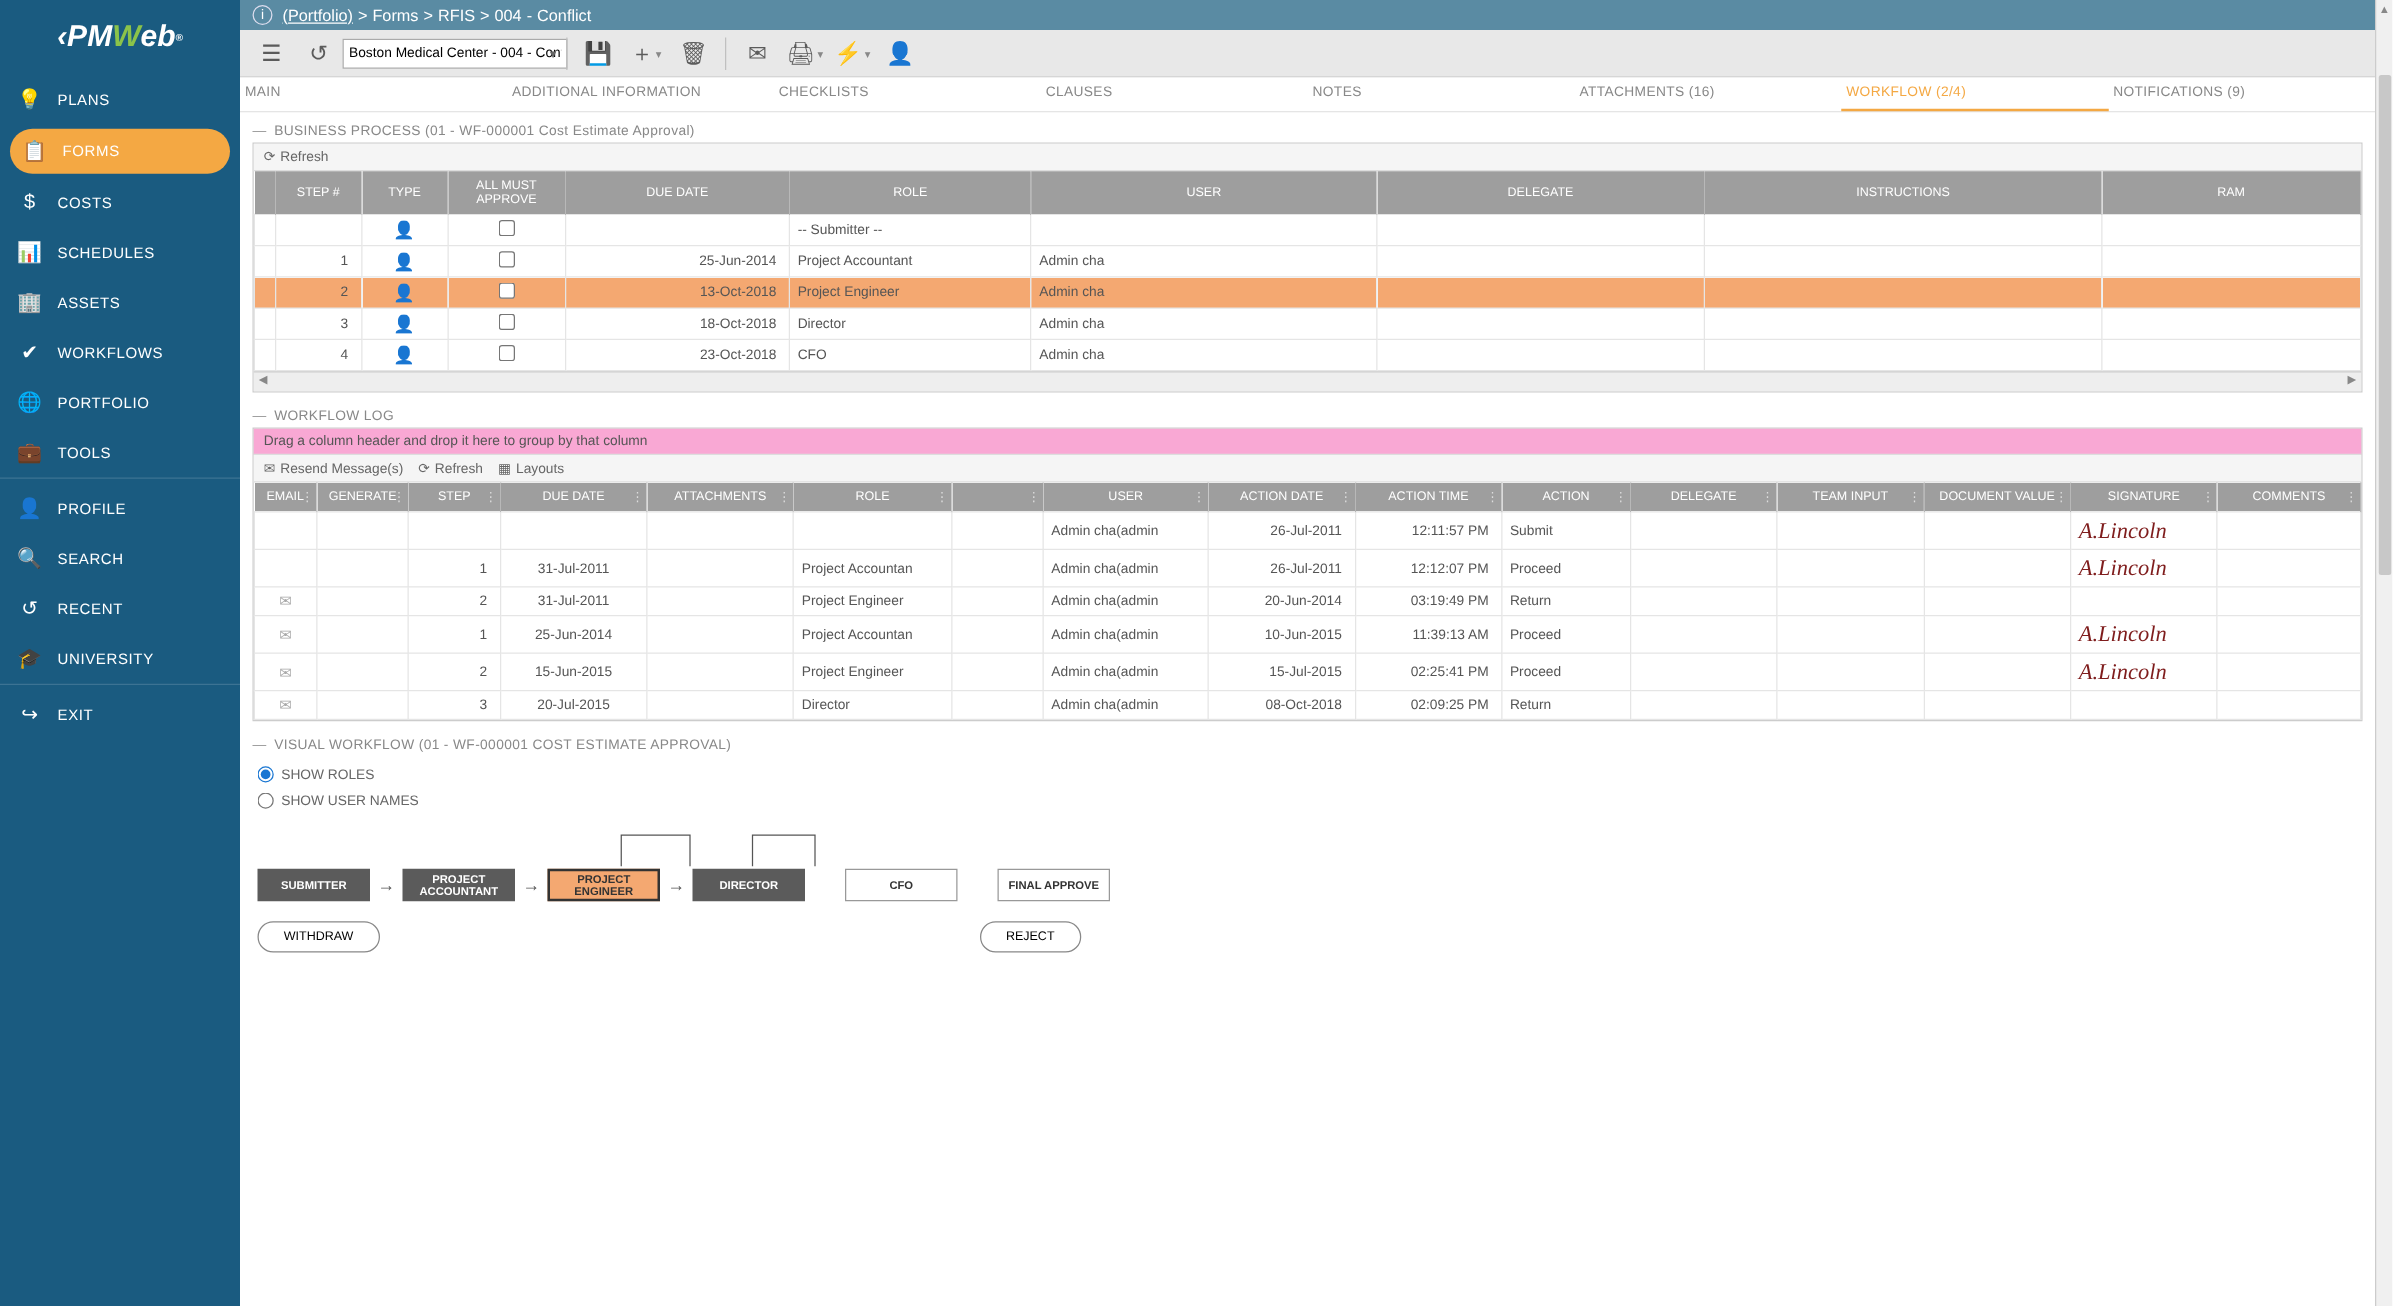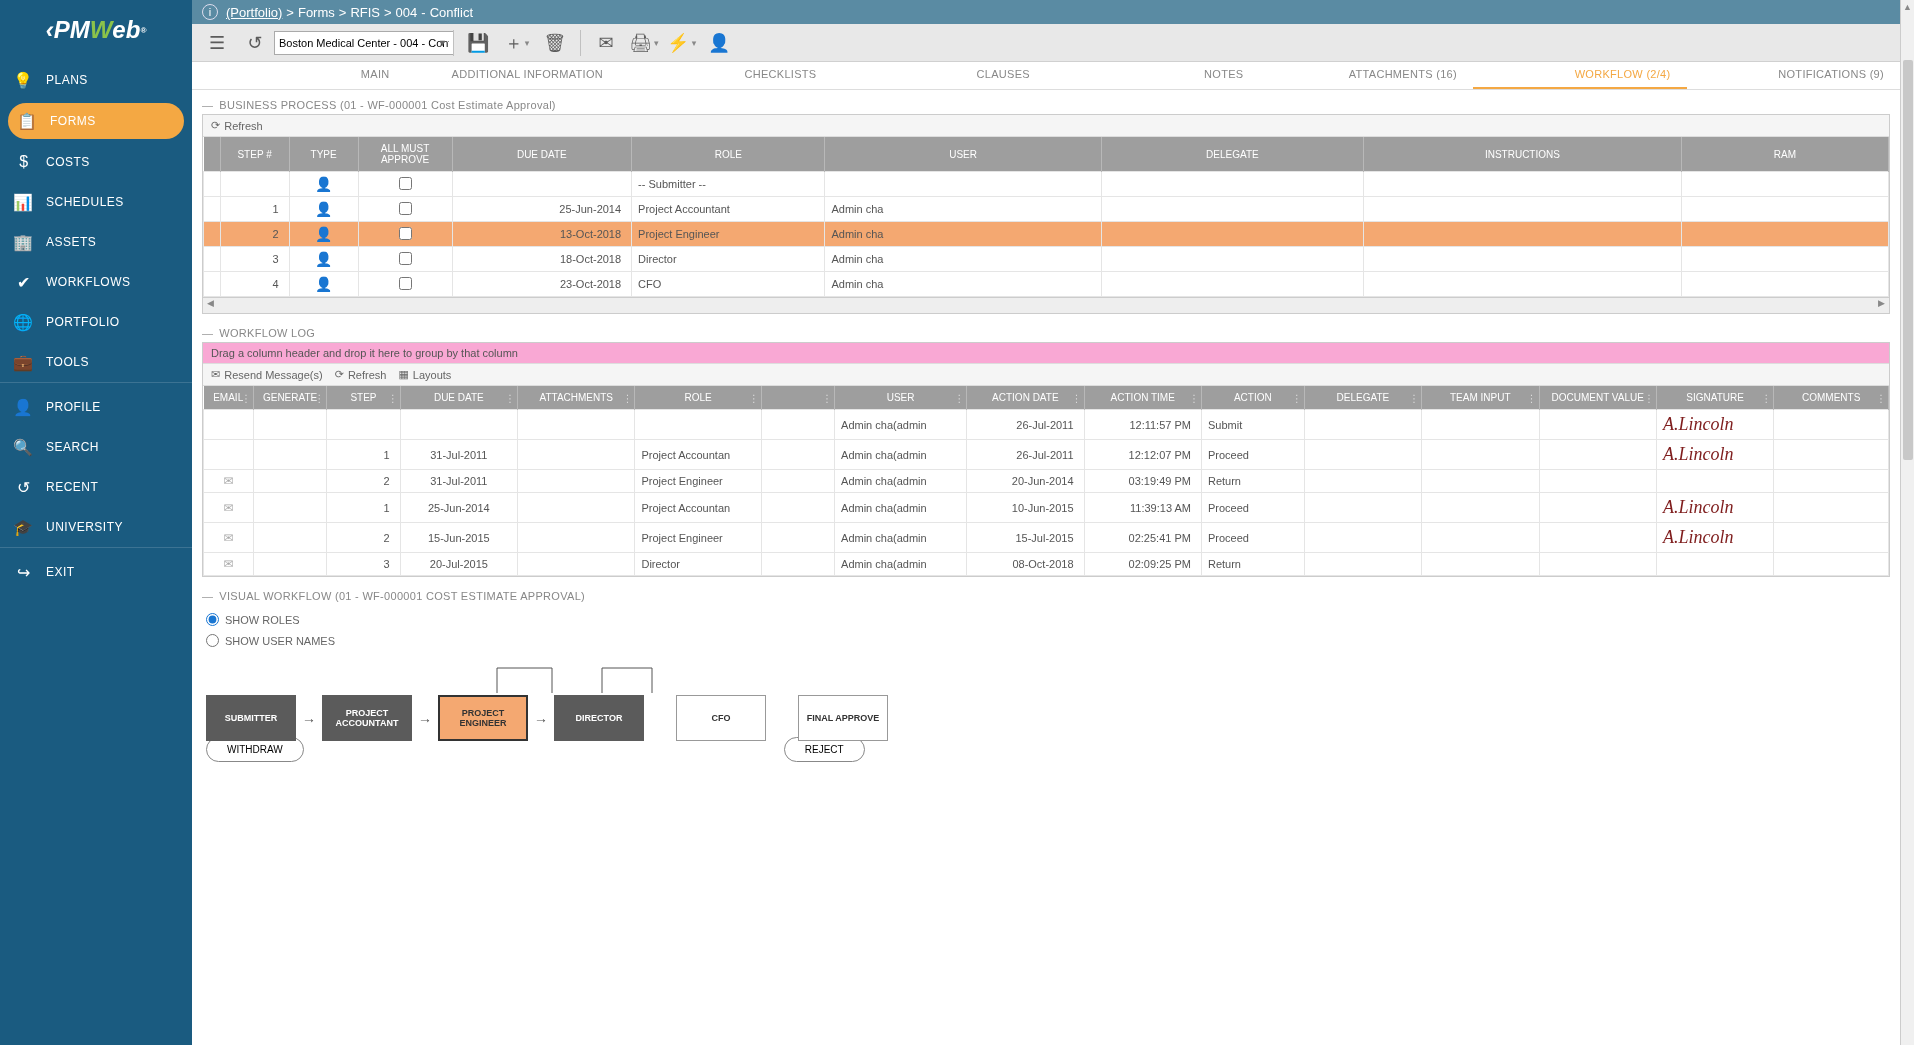--- a/index.html
+++ b/index.html
@@ -25,21 +25,21 @@
 .breadcrumb-bar a { color: #fff; }
 .breadcrumb-bar .sep { margin: 0 4px; }
 .toolbar { background: #e8e8e8; height: 38px; display: flex; align-items: center; padding: 0 6px; border-bottom: 1px solid #d0d0d0; }
 .toolbar-btn { width: 30px; height: 30px; display: flex; align-items: center; justify-content: center; margin: 0 4px; cursor: pointer; color: #5b5b5b; font-size: 18px; }
 .toolbar-sep { width: 1px; height: 26px; background: #c0c0c0; margin: 0 6px; }
 .toolbar-select { height: 24px; min-width: 180px; font-size: 11px; border: 1px solid #aaa; padding: 2px 4px; background: #fff; }
 .toolbar-btn.dd::after { content: "▾"; font-size: 9px; margin-left: 2px; color: #888; }
 
 
 .tabs { display: flex; border-bottom: 1px solid #ddd; background: #fff; height: 28px; }
-.tab { flex: 1; text-align: right; padding: 6px 16px; font-size: 11px; color: #888; cursor: pointer; letter-spacing: 0.3px; }
+.tab { flex: 1; text-align: left; padding: 6px 4px; font-size: 11px; color: #888; cursor: pointer; letter-spacing: 0.3px; }
 .tab.active { color: #f4a843; border-bottom: 2px solid #f4a843; font-weight: 500; }
 
 
 .content { flex: 1; overflow-y: auto; padding: 6px 10px 40px 10px; background: #fff; }
 .section-header { display: flex; align-items: center; padding: 3px 0; font-size: 11px; color: #888; letter-spacing: 0.3px; }
 .section-header .collapse { margin-right: 6px; cursor: pointer; color: #999; }
 
 
 .grid-container { border: 1px solid #ccc; margin-bottom: 10px; }
 .grid-toolbar { background: #f5f5f5; border-bottom: 1px solid #ddd; padding: 4px 8px; display: flex; align-items: center; gap: 12px; font-size: 11px; color: #666; }
@@ -56,21 +56,21 @@
 .checkbox-cell { text-align: center; }
 .person-icon { color: #888; font-size: 14px; }
 .mail-icon { color: #aaa; font-size: 12px; }
 .signature { font-family: 'Brush Script MT', cursive; font-size: 18px; font-style: italic; color: #7f1d1d; text-align: right; }
 
 
 .radio-group { display: flex; flex-direction: column; gap: 8px; padding: 8px 4px 16px 4px; }
 .radio-item { display: flex; align-items: center; gap: 6px; font-size: 11px; color: #666; }
 .radio-item input { accent-color: #1976d2; }
 .workflow-diagram { display: flex; align-items: center; gap: 6px; padding: 4px; position: relative; }
-.wf-box { width: 90px; height: 46px; display: flex; align-items: center; justify-content: center; font-size: 9px; font-weight: bold; color: #fff; background: #5b5b5b; text-align: center; }
+.wf-box { width: 90px; height: 26px; display: flex; align-items: center; justify-content: center; font-size: 9px; font-weight: bold; color: #fff; background: #5b5b5b; text-align: center; }
 .wf-box.active { background: #f4a871; border: 2px solid #333; color: #333; }
 .wf-box.outline { background: #fff; border: 1px solid #999; color: #333; }
 .wf-arrow { font-size: 14px; color: #555; }
 .wf-actions { display: flex; gap: 480px; padding: 14px 4px; }
 .wf-action-btn { border: 1px solid #888; border-radius: 16px; padding: 6px 20px; font-size: 10px; cursor: pointer; background: #fff; }
 
 
 .right-scroll { width: 14px; background: #f0f0f0; border-left: 1px solid #ccc; position: relative; }
 .right-scroll::before { content: "▲"; position: absolute; top: 2px; left: 2px; font-size: 9px; color: #888; }
 .right-scroll-thumb { position: absolute; left: 2px; top: 60px; width: 10px; height: 400px; background: #c8c8c8; border-radius: 2px; }

